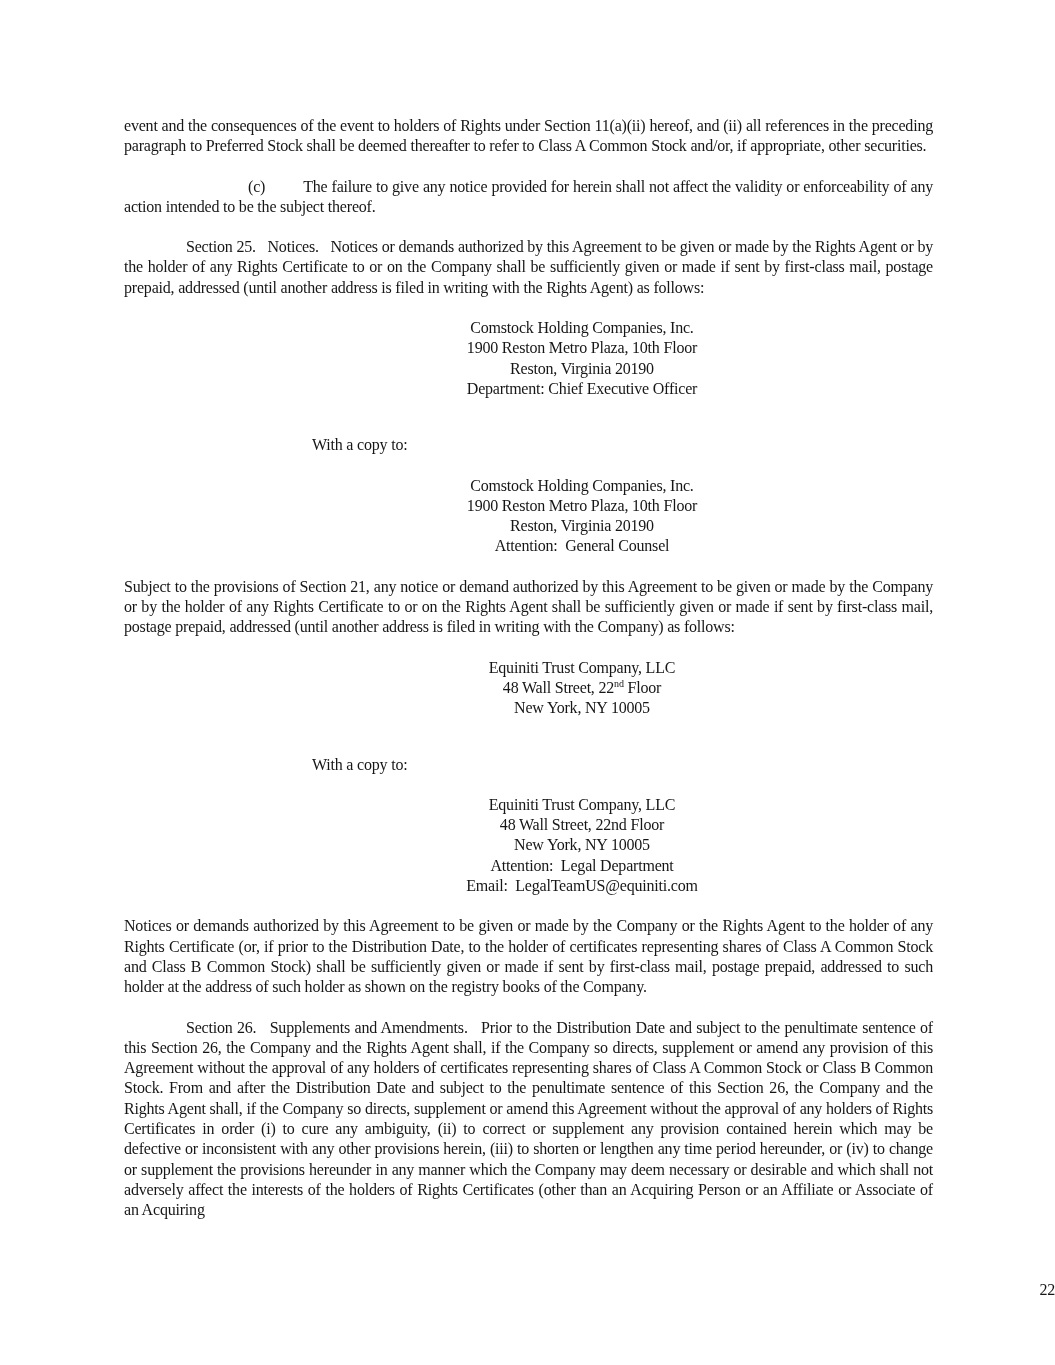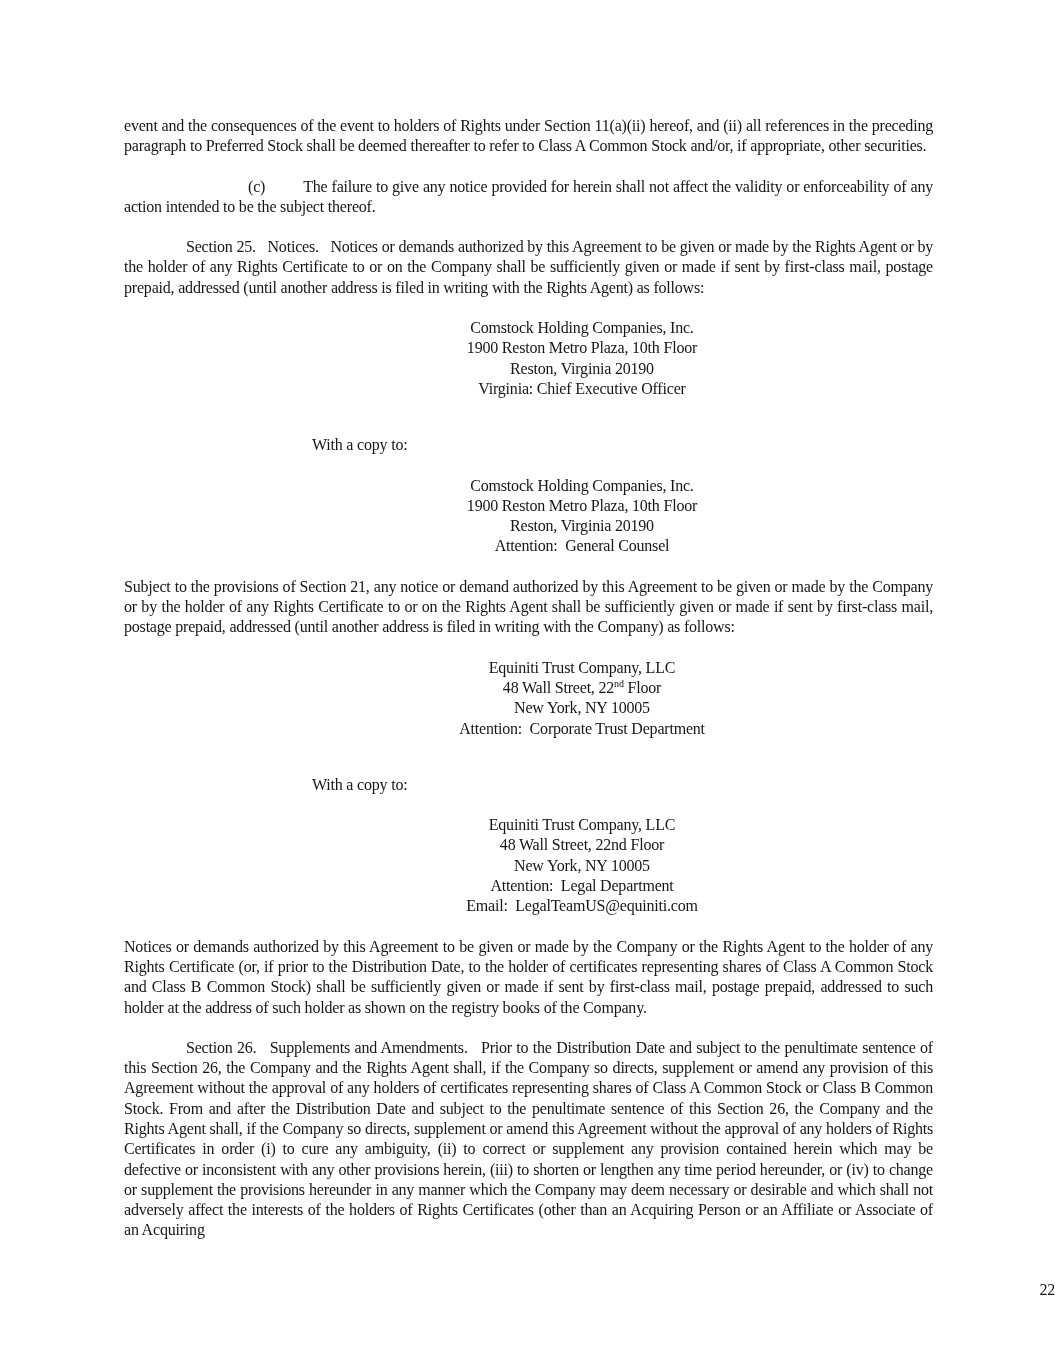--- a/index.html
+++ b/index.html
@@ -71,39 +71,38 @@
   <p class="body-para">event and the consequences of the event to holders of Rights under Section 11(a)(ii) hereof, and (ii) all references in the preceding paragraph to Preferred Stock shall be deemed thereafter to refer to Class A Common Stock and/or, if appropriate, other securities.</p>
 
   <p class="body-para indent-c"><span>(c)</span><span class="tab"></span><span>The failure to give any notice provided for herein shall not affect the validity or enforceability of any action intended to be the subject thereof.</span></p>
 
   <p class="body-para indent-section">Section 25.&nbsp;&nbsp; Notices.&nbsp;&nbsp; Notices or demands authorized by this Agreement to be given or made by the Rights Agent or by the holder of any Rights Certificate to or on the Company shall be sufficiently given or made if sent by first-class mail, postage prepaid, addressed (until another address is filed in writing with the Rights Agent) as follows:</p>
 
   <div class="addr-block">
     <div class="addr-line">Comstock Holding Companies, Inc.</div>
     <div class="addr-line">1900 Reston Metro Plaza, 10th Floor</div>
     <div class="addr-line">Reston, Virginia 20190</div>
-    <div class="addr-line">Virginia: Chief Executive Officer</div>
+    <div class="addr-line">Department: Chief Executive Officer</div>
   </div>
 
   <div class="copy-label">With a copy to:</div>
 
   <div class="addr-block">
     <div class="addr-line">Comstock Holding Companies, Inc.</div>
     <div class="addr-line">1900 Reston Metro Plaza, 10th Floor</div>
     <div class="addr-line">Reston, Virginia 20190</div>
     <div class="addr-line">Attention:&nbsp; General Counsel</div>
   </div>
 
   <p class="body-para">Subject to the provisions of Section 21, any notice or demand authorized by this Agreement to be given or made by the Company or by the holder of any Rights Certificate to or on the Rights Agent shall be sufficiently given or made if sent by first-class mail, postage prepaid, addressed (until another address is filed in writing with the Company) as follows:</p>
 
   <div class="addr-block">
     <div class="addr-line">Equiniti Trust Company, LLC</div>
     <div class="addr-line"><span>48 Wall Street, 22</span><sup>nd</sup><span>&nbsp;Floor</span></div>
     <div class="addr-line">New York, NY 10005</div>
-    <div class="addr-line">Attention:&nbsp; Corporate Trust Department</div>
   </div>
 
   <div class="copy-label">With a copy to:</div>
 
   <div class="addr-block">
     <div class="addr-line">Equiniti Trust Company, LLC</div>
     <div class="addr-line">48 Wall Street, 22nd Floor</div>
     <div class="addr-line">New York, NY 10005</div>
     <div class="addr-line">Attention:&nbsp; Legal Department</div>
     <div class="addr-line">Email:&nbsp; LegalTeamUS@equiniti.com</div>

